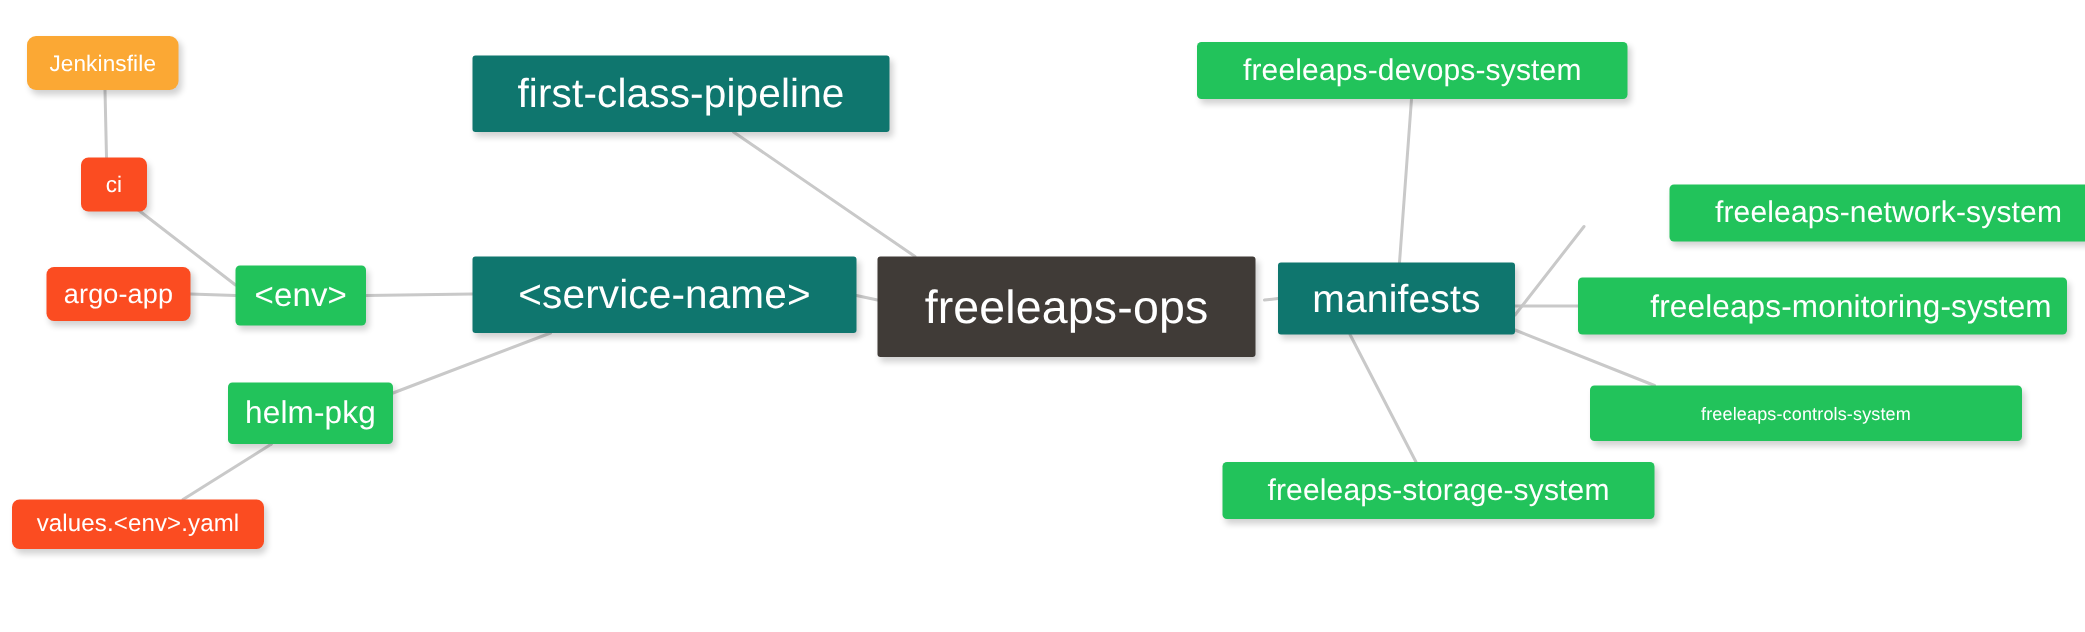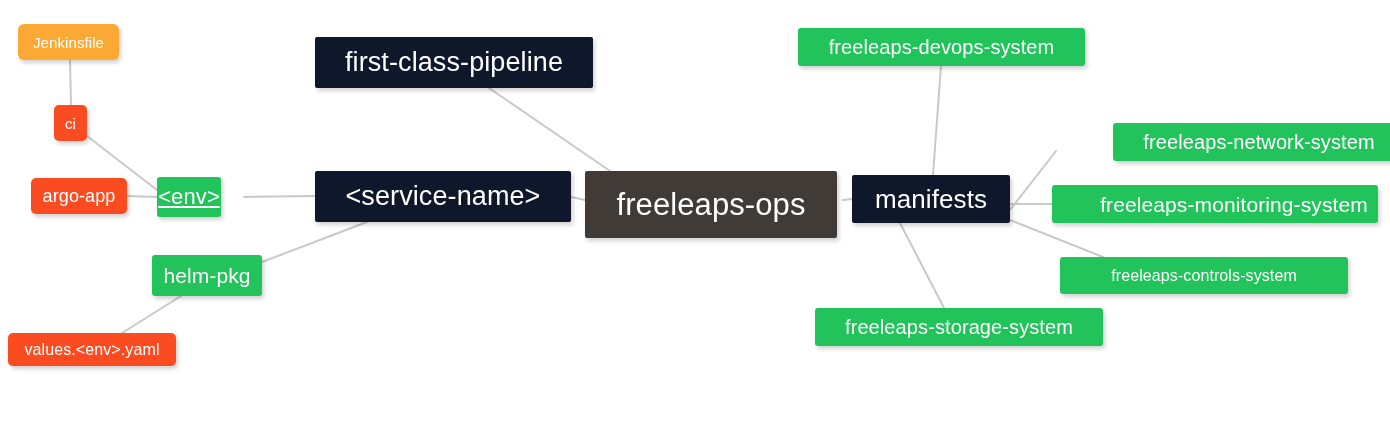--- a/index.html
+++ b/index.html
@@ -38,21 +38,21 @@
     line-height: 1;
     box-shadow: 2px 3px 4px rgba(0,0,0,0.18);
     padding: 0 10px;
     letter-spacing: 0.1px;
   }
   .node-root {
     background: #403b37;
     border-radius: 2px;
   }
   .node-blue {
-    background: #0f172a;
+    background: #0f766e;
     border-radius: 2px;
   }
   .node-green {
     background: #22c35b;
     border-radius: 3px;
   }
   .node-orange {
     background: #fba834;
     border-radius: 6px;
   }
@@ -76,28 +76,28 @@
       <line x1="122" y1="333" x2="181" y2="296" stroke="#c9c9c9" stroke-width="2" stroke-linecap="round"></line>
       <line x1="843" y1="200" x2="852" y2="199" stroke="#c9c9c9" stroke-width="2" stroke-linecap="round"></line>
       <line x1="941" y1="66" x2="933" y2="175" stroke="#c9c9c9" stroke-width="2" stroke-linecap="round"></line>
       <line x1="1056" y1="151" x2="1010" y2="210" stroke="#c9c9c9" stroke-width="2" stroke-linecap="round"></line>
       <line x1="1052" y1="204" x2="1010" y2="204" stroke="#c9c9c9" stroke-width="2" stroke-linecap="round"></line>
       <line x1="1103" y1="257" x2="1010" y2="220" stroke="#c9c9c9" stroke-width="2" stroke-linecap="round"></line>
       <line x1="944" y1="308" x2="900" y2="223" stroke="#c9c9c9" stroke-width="2" stroke-linecap="round"></line>
     </svg>
   <div id="node-layer">
       <div class="node node-orange" style="left: 18px; top: 24px; width: 101px; height: 36px; font-size: 15px;">Jenkinsfile</div>
-      <div class="node node-red" style="left: 54px; top: 105px; width: 33px; height: 36px; font-size: 15px;">ci</div>
+      <div class="node node-red" style="left: 54px; top: 105px; width: 44px; height: 36px; font-size: 15px;">ci</div>
       <div class="node node-red" style="left: 31px; top: 178px; width: 96px; height: 36px; font-size: 18px;">argo-app</div>
-      <div class="node node-green" style="left: 157px; top: 177px; width: 64px; height: 40px; font-size: 22px; text-decoration: underline;">&lt;env&gt;</div>
+      <div class="node node-green" style="left: 157px; top: 177px; width: 87px; height: 40px; font-size: 22px;">&lt;env&gt;</div>
       <div class="node node-blue" style="left: 315px; top: 171px; width: 256px; height: 51px; font-size: 27px;">&lt;service-name&gt;</div>
       <div class="node node-blue" style="left: 315px; top: 37px; width: 278px; height: 51px; font-size: 27px;">first-class-pipeline</div>
       <div class="node node-green" style="left: 152px; top: 255px; width: 110px; height: 41px; font-size: 21px;">helm-pkg</div>
       <div class="node node-red" style="left: 8px; top: 333px; width: 168px; height: 33px; font-size: 16px;">values.&lt;env&gt;.yaml</div>
       <div class="node node-root" style="left: 585px; top: 171px; width: 252px; height: 67px; font-size: 31px;">freeleaps-ops</div>
       <div class="node node-blue" style="left: 852px; top: 175px; width: 158px; height: 48px; font-size: 26px;">manifests</div>
       <div class="node node-green" style="left: 798px; top: 28px; width: 287px; height: 38px; font-size: 20px; text-align: center;">freeleaps-devops-system</div>
       <div class="node node-green" style="left: 1113px; top: 113px; width: 292px; height: 38px; font-size: 20px; margin-top: 10px;">freeleaps-network-system</div>
       <div class="node node-green" style="left: 1052px; top: 185px; width: 326px; height: 38px; font-size: 21px; padding-left: 48px;">freeleaps-monitoring-system</div>
-      <div class="node node-green" style="left: 1060px; top: 257px; width: 288px; height: 37px; font-size: 16px;">freeleaps-controls-system</div>
+      <div class="node node-green" style="left: 1060px; top: 257px; width: 288px; height: 37px; font-size: 12px;">freeleaps-controls-system</div>
       <div class="node node-green" style="left: 815px; top: 308px; width: 288px; height: 38px; font-size: 20px;">freeleaps-storage-system</div>
     </div>
 </div>
 
 </body></html>

